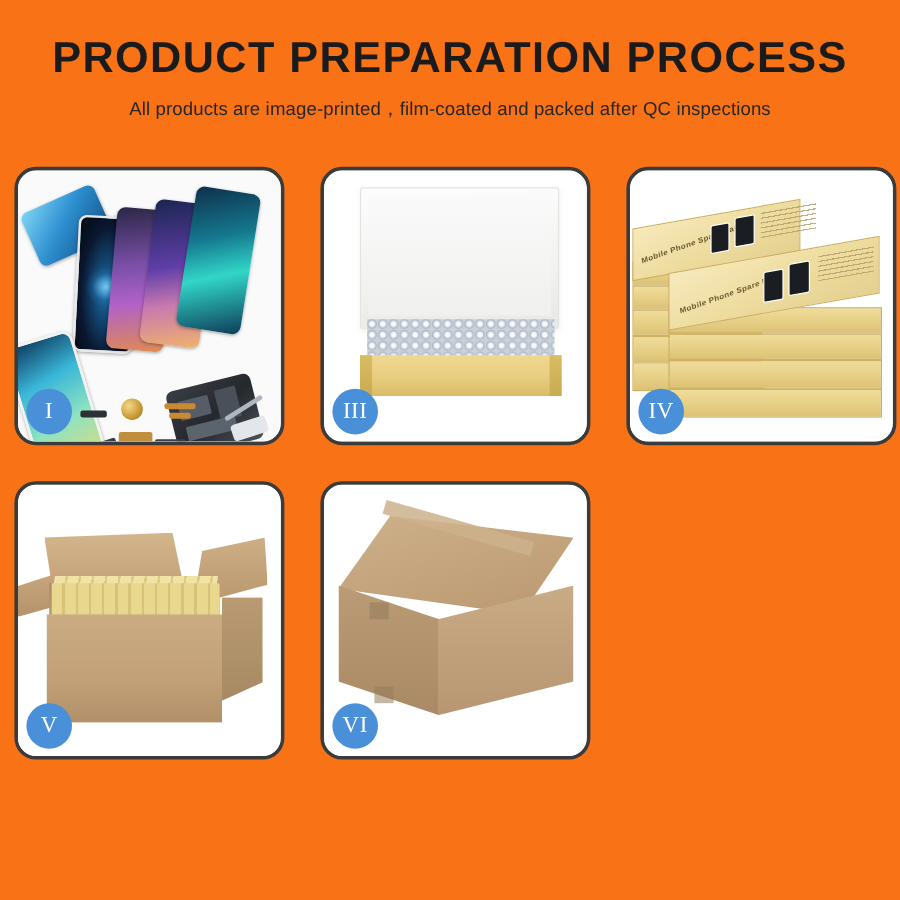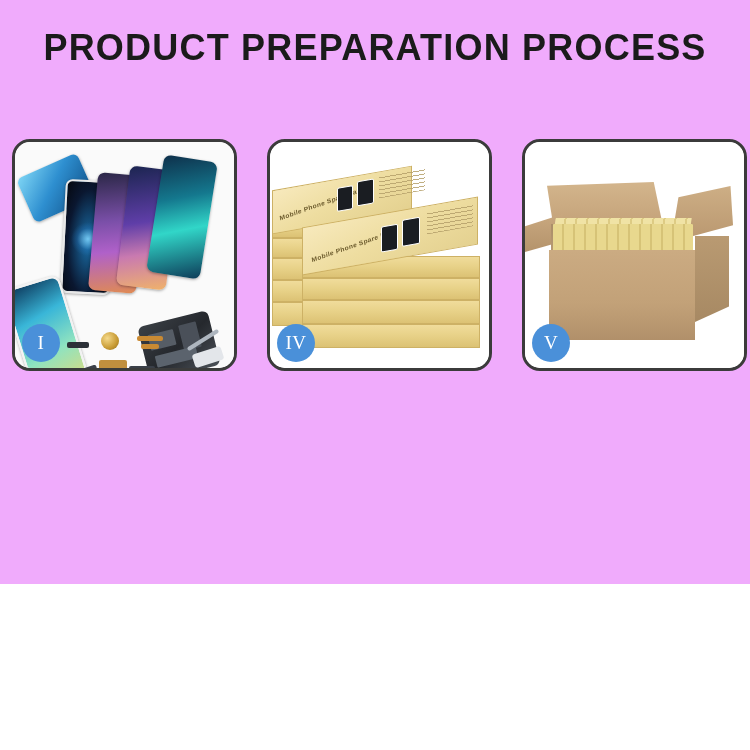--- a/index.html
+++ b/index.html
@@ -2,21 +2,21 @@
 <html><head>
 <meta charset="utf-8">
 <style>
   * { box-sizing: border-box; margin: 0; padding: 0; }
   html, body {
     width: 750px; height: 750px;
     background: #ffffff;
     font-family: "Liberation Sans", sans-serif;
     overflow: hidden;
   }
-  .page { position: relative; width: 750px; height: 584px; background: #f0abfc; }
+  .page { position: relative; width: 750px; height: 750px; background: #f97316; }
 
   
   .header { text-align: center; padding-top: 28px; }
   .title {
     font-size: 36px;
     font-weight: 700;
     letter-spacing: 1.2px;
     color: #1b1b1b;
     font-family: "Liberation Sans", sans-serif;
     line-height: 1.1;
@@ -287,20 +287,21 @@
     background: rgba(150,124,92,.55);
   }
 </style>
 </head>
 <body>
 
 <div class="page">
 
   <div class="header">
     <div class="title">PRODUCT PREPARATION PROCESS</div>
+    <div class="subtitle">All products are image-printed，film-coated and packed after QC inspections</div>
   </div>
 
   <div class="grid">
 
     <div class="panel">
       <div class="stage p1">
         <div class="ph ph-blue-flat"></div>
         <div class="ph ph-black"></div>
         <div class="ph ph-pink"></div>
         <div class="ph ph-purple"></div>
@@ -322,20 +323,28 @@
         <div class="part flexdark" style="left:114px; top:224px; width:26px;"></div>
 
         <div class="part tool" style="left:170px; top:196px;"></div>
         <div class="part white-tool" style="left:178px; top:208px; transform:rotate(-18deg);"></div>
 
       </div>
       <div class="badge">I</div>
     </div>
 
 
+    <div class="panel">
+      <div class="stage p3">
+        <div class="lid"></div>
+        <div class="box3-bubbles"></div>
+        <div class="box3-front"></div>
+      </div>
+      <div class="badge">III</div>
+    </div>
 
     <div class="panel">
       <div class="stage p4">
         <div class="stackwrap">
 
           <div class="sbox" style="left:0px; top:58px; width:108px; height:20px;"></div>
           <div class="sbox" style="left:0px; top:78px; width:108px; height:20px;"></div>
           <div class="sbox" style="left:0px; top:98px; width:108px; height:22px;"></div>
           <div class="sbox" style="left:0px; top:120px; width:108px; height:22px;"></div>
           <div class="sbox" style="left:0px; top:142px; width:110px; height:24px;"></div>
@@ -373,15 +382,26 @@
         <div class="flapL"></div>
         <div class="c5-inner"></div>
         <div class="c5-yellow2"></div>
         <div class="c5-yellow"></div>
         <div class="c5-side"></div>
         <div class="c5-body"></div>
       </div>
       <div class="badge">V</div>
     </div>
 
+    <div class="panel">
+      <div class="stage p6">
+        <div class="c6-top"></div>
+        <div class="c6-tape"></div>
+        <div class="c6-left"></div>
+        <div class="c6-right"></div>
+        <div class="c6-tab" style="left:38px; top:98px;"></div>
+        <div class="c6-tab" style="left:42px; top:168px;"></div>
+      </div>
+      <div class="badge">VI</div>
+    </div>
 
   </div>
 </div>
 
 </body></html>

